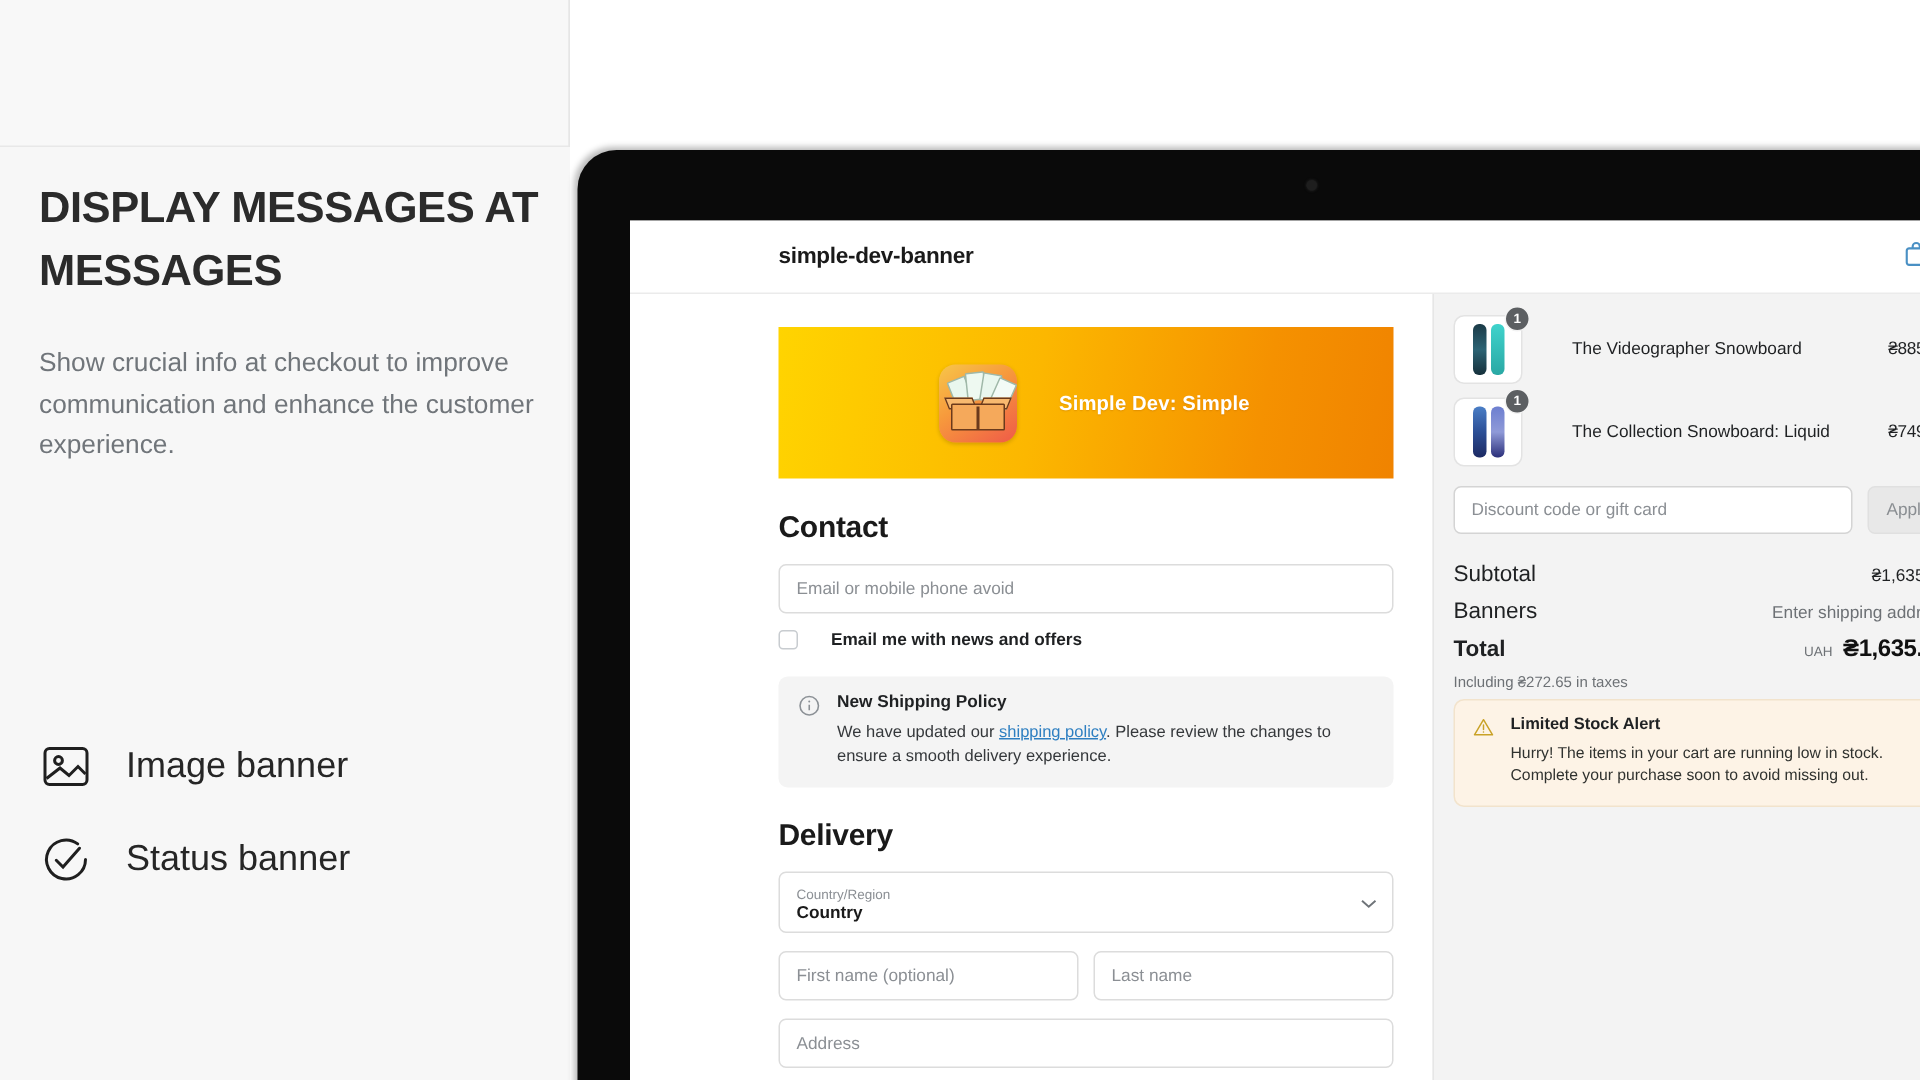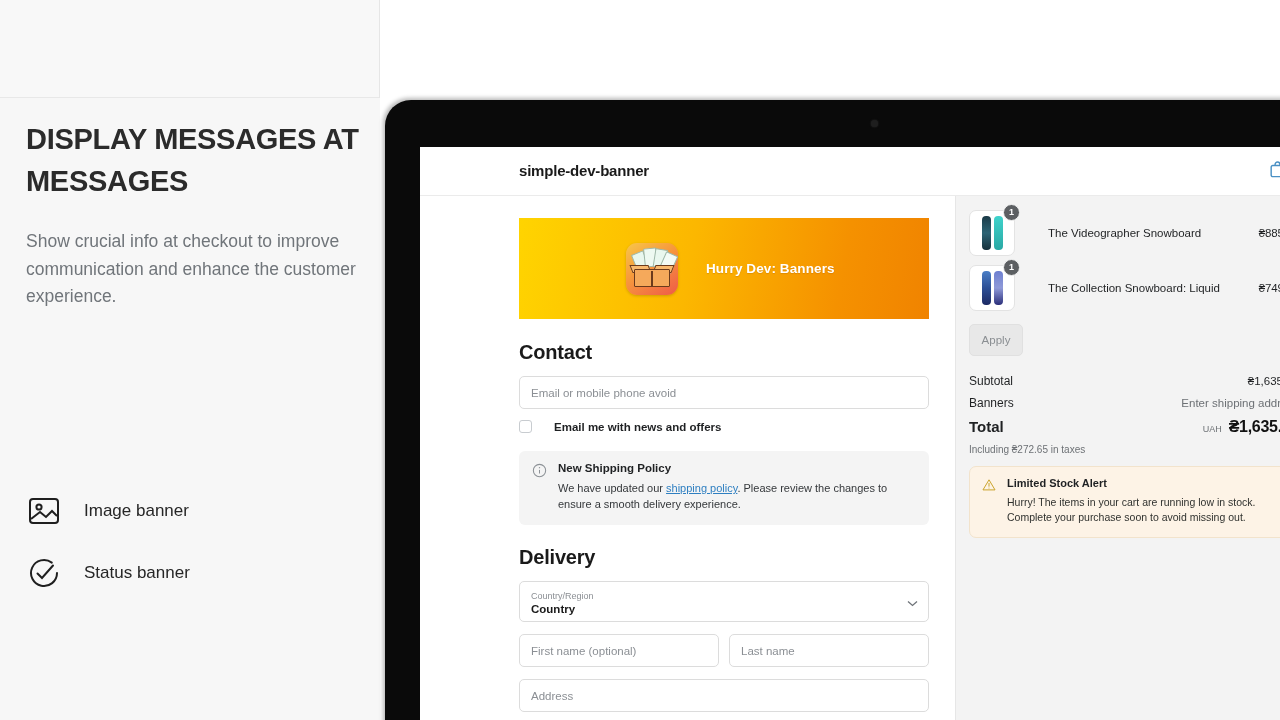--- a/index.html
+++ b/index.html
@@ -37,21 +37,21 @@
     color: #70757a; font-weight: 400;
   }
   .promo-features {
     position: absolute; left: 26px; top: 480px; width: 340px;
   }
   .feat-row {
     display: flex; align-items: center; gap: 22px;
     height: 62px;
   }
   .feat-icon { width: 36px; height: 36px; flex: 0 0 36px; color: #1f1f1f; }
-  .feat-label { font-size: 17px; color: #262626; font-weight: 400; }
+  .feat-label { font-size: 24px; color: #262626; font-weight: 400; }
 
   
   .tablet {
     position: absolute; left: 385px; top: 100px;
     width: 960px; height: 660px;
     background: #0a0a0a;
     border-top-left-radius: 26px;
     border-top-right-radius: 26px;
     box-shadow: -2px -2px 4px rgba(0,0,0,0.28);
   }
@@ -208,21 +208,21 @@
     font-size: 11.5px; color: #8b8f94;
   }
   .apply-btn {
     width: 54px; height: 32px; background: #e8e8e8; border: 1px solid #e0e0e0;
     border-radius: 5px; display: flex; align-items: center; justify-content: center;
     font-size: 11.5px; color: #8a8e92; font-weight: 400;
   }
 
   .totals { position: absolute; left: 13px; top: 178px; width: 330px; }
   .tot-row { display: flex; justify-content: space-between; align-items: baseline; margin-bottom: 8px; }
-  .tot-lab { font-size: 12px; color: #1f2123; }
+  .tot-lab { font-size: 15px; color: #1f2123; }
   .tot-val { font-size: 11.5px; color: #1f2123; }
   .tot-val.muted { color: #6d7175; }
   .tot-row.grand { margin-top: 6px; }
   .tot-row.grand .tot-lab { font-size: 15px; font-weight: bold; }
   .grand-val { display: flex; align-items: baseline; gap: 7px; }
   .cur { font-size: 9px; color: #6d7175; }
   .grand-amt { font-size: 16px; font-weight: bold; color: #111; letter-spacing: -0.3px; }
   .tax-note { margin-top: 3px; font-size: 10px; color: #6d7175; }
 
   .alert-box {
@@ -293,21 +293,21 @@
           <div class="app-banner">
             <div class="app-banner-icon">
               <span class="bn-flag bn-f1"></span>
               <span class="bn-flag bn-f2"></span>
               <span class="bn-flag bn-f3"></span>
               <span class="bn-flag bn-f4"></span>
               <span class="bn-lidL"></span>
               <span class="bn-lidR"></span>
               <span class="bn-box"></span>
             </div>
-            <div class="app-banner-text">Hurry Dev: Banners</div>
+            <div class="app-banner-text">Simple Dev: Simple</div>
           </div>
 
           <div class="ck-form">
 
             <div class="sec-title">Contact</div>
 
             <div class="field">
               <span>Email or mobile phone avoid</span>
             </div>
 
@@ -378,20 +378,23 @@
                 <span class="board" style="background:linear-gradient(#4a7ec6,#2c4f96,#1d2a63)"></span>
                 <span class="board" style="background:linear-gradient(#6d7fd0,#8f9ad8,#2b2f7a)"></span>
                 <span class="qty-badge">1</span>
               </div>
               <div class="cart-name">The Collection Snowboard: Liquid</div>
               <div class="cart-price">₴749.95</div>
             </div>
           </div>
 
           <div class="discount-row">
+            <div class="discount-input">
+              <span>Discount code or gift card</span>
+            </div>
             <div class="apply-btn">Apply</div>
           </div>
 
           <div class="totals">
             <div class="tot-row">
               <span class="tot-lab">Subtotal</span>
               <span class="tot-val">₴1,635.90</span>
             </div>
             <div class="tot-row">
               <span class="tot-lab">Banners</span>

